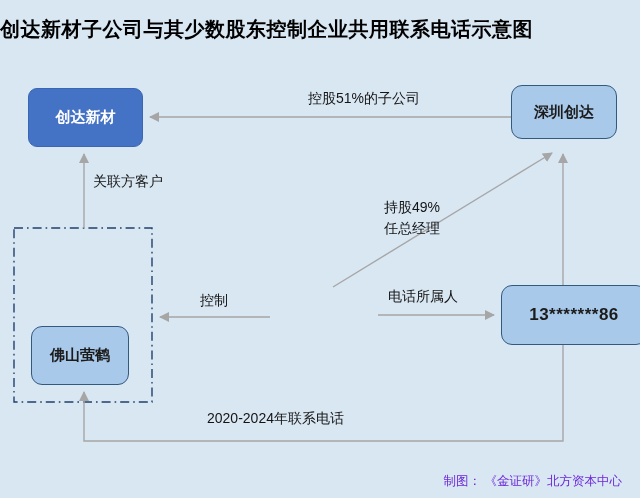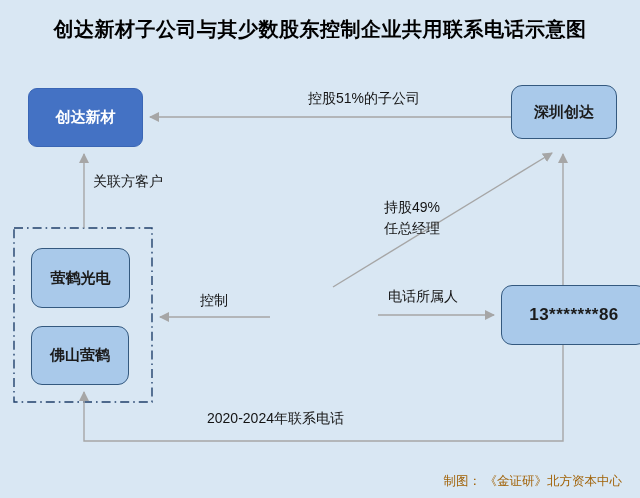--- a/index.html
+++ b/index.html
@@ -9,21 +9,21 @@
     position: relative;
     width: 640px;
     height: 498px;
     background: #d9e7f3;
     overflow: hidden;
   }
 
   .title {
     position: absolute;
     top: 16px; left: 0; width: 640px;
-    text-align: center;
+    text-align: left;
     font-size: 20px;
     font-weight: bold;
     color: #000000;
     letter-spacing: 0.5px;
     z-index: 3;
   }
 
   svg.connectors {
     position: absolute;
     top: 0; left: 0;
@@ -75,21 +75,21 @@
   #lbl-hold49      { left: 384px; top: 199px; }
   #lbl-gm          { left: 384px; top: 220px; }
   #lbl-phone-owner { left: 388px; top: 288px; }
   #lbl-contact     { left: 207px; top: 410px; }
 
   .credit {
     position: absolute;
     right: 18px;
     top: 473px;
     font-size: 12.5px;
-    color: #a16207;
+    color: #6d28d9;
     z-index: 3;
     white-space: nowrap;
   }
 </style>
 </head>
 <body>
 
 <div id="stage">
 
   <div class="title">创达新材子公司与其少数股东控制企业共用联系电话示意图</div>
@@ -119,23 +119,20 @@
   </svg>
 
   <div id="node-chuangda" class="node node-dark">
     <span>创达新材</span>
   </div>
 
   <div id="node-shenzhen" class="node node-light">
     <span>深圳创达</span>
   </div>
 
-  <div id="node-yinghe" class="node node-light">
-    <span>萤鹤光电</span>
-  </div>
 
   <div id="node-foshan" class="node node-light">
     <span>佛山萤鹤</span>
   </div>
 
 
   <div id="node-phone" class="node node-light">
     <span>13*******86</span>
   </div>
 

